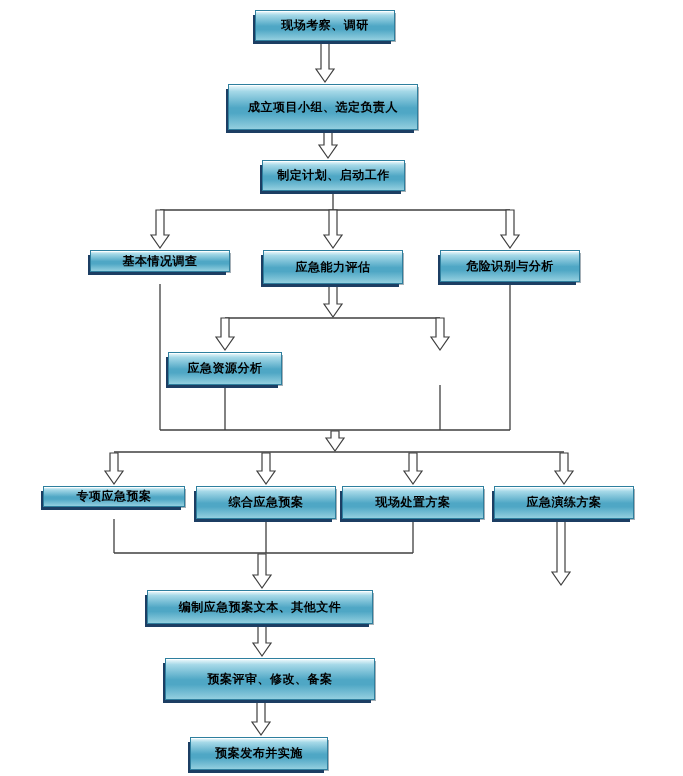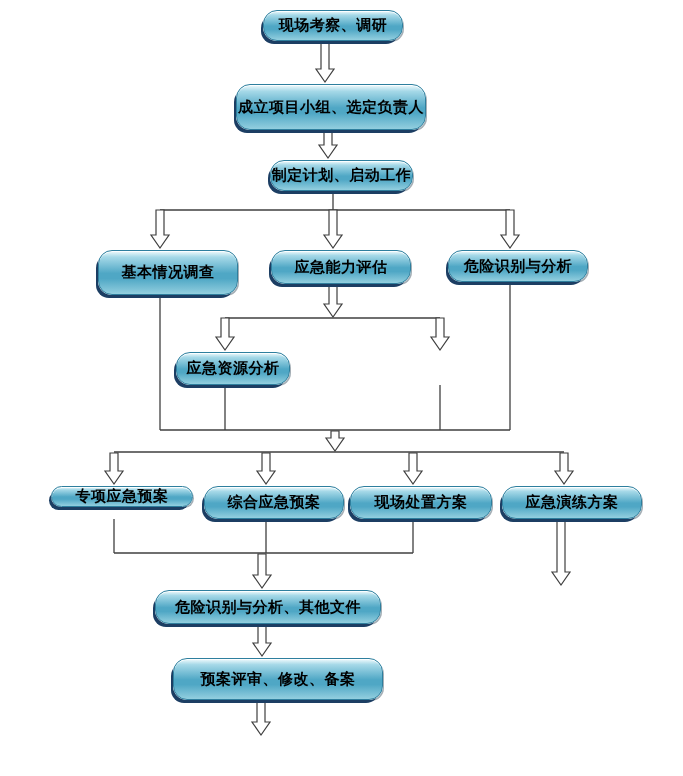--- a/index.html
+++ b/index.html
@@ -38,37 +38,36 @@
     stroke-width: 1.2;
     stroke-linejoin: miter;
   }
   .node {
     position: absolute;
     box-sizing: border-box;
     display: flex;
     align-items: center;
     justify-content: center;
     text-align: center;
-    font-size: 15px;
+    font-size: 12px;
     font-weight: 700;
     color: var(--text);
     letter-spacing: 0.5px;
     border: 1px solid var(--box-border);
-    border-radius: 14px;
+    border-radius: 0;
     background: linear-gradient(180deg,
       var(--box-fill-top) 0%,
       var(--box-fill-light) 14%,
       var(--box-fill-mid) 52%,
       var(--box-fill-mid) 64%,
       var(--box-fill-bottom) 100%);
     box-shadow: -3px 4px 0 -1px var(--box-shadow),
                  2px 2px 0 -1px rgba(75, 95, 110, 0.5),
                  inset 0 1px 0 rgba(255,255,255,0.85);
     white-space: nowrap;
-    margin-left: 8px;
   }
 </style>
 </head>
 <body>
 
 <div class="canvas">
 
   <svg class="connectors" viewBox="0 0 683 776" xmlns="http://www.w3.org/2000/svg">
     <g>
       <path class="plain" d="M333 191 V210"></path>
@@ -109,21 +108,21 @@
   <div class="node" style="left:255px;top:10px;width:140px;height:31px">
     <span>现场考察、调研</span>
   </div>
   <div class="node" style="left:228px;top:84px;width:190px;height:46px">
     <span>成立项目小组、选定负责人</span>
   </div>
   <div class="node" style="left:262px;top:160px;width:143px;height:31px">
     <span>制定计划、启动工作</span>
   </div>
 
-  <div class="node" style="left:90px;top:250px;width:140px;height:45px">
+  <div class="node" style="left:90px;top:250px;width:140px;height:22px">
     <span>基本情况调查</span>
   </div>
   <div class="node" style="left:263px;top:250px;width:140px;height:34px">
     <span>应急能力评估</span>
   </div>
   <div class="node" style="left:440px;top:250px;width:140px;height:32px">
     <span>危险识别与分析</span>
   </div>
 
   <div class="node" style="left:168px;top:352px;width:114px;height:33px">
@@ -137,20 +136,23 @@
     <span>综合应急预案</span>
   </div>
   <div class="node" style="left:342px;top:486px;width:142px;height:33px">
     <span>现场处置方案</span>
   </div>
   <div class="node" style="left:494px;top:486px;width:140px;height:33px">
     <span>应急演练方案</span>
   </div>
 
   <div class="node" style="left:147px;top:590px;width:226px;height:34px">
-    <span>危险识别与分析、其他文件</span>
+    <span>编制应急预案文本、其他文件</span>
   </div>
 
   <div class="node" style="left:165px;top:658px;width:210px;height:42px">
     <span>预案评审、修改、备案</span>
   </div>
+  <div class="node" style="left:190px;top:737px;width:138px;height:33px">
+    <span>预案发布并实施</span>
+  </div>
 
 </div>
 
 </body></html>

